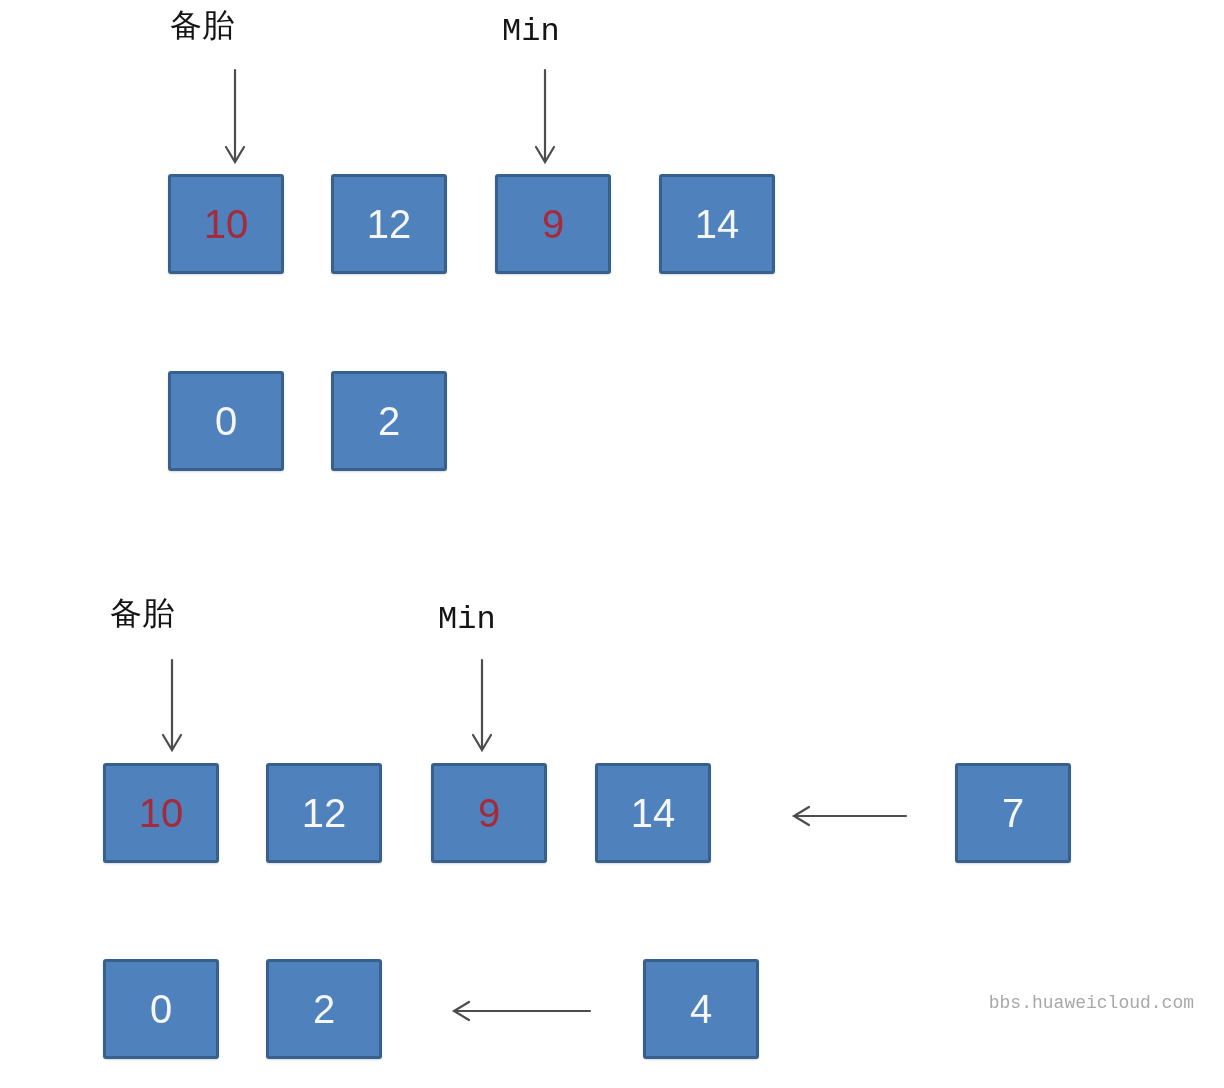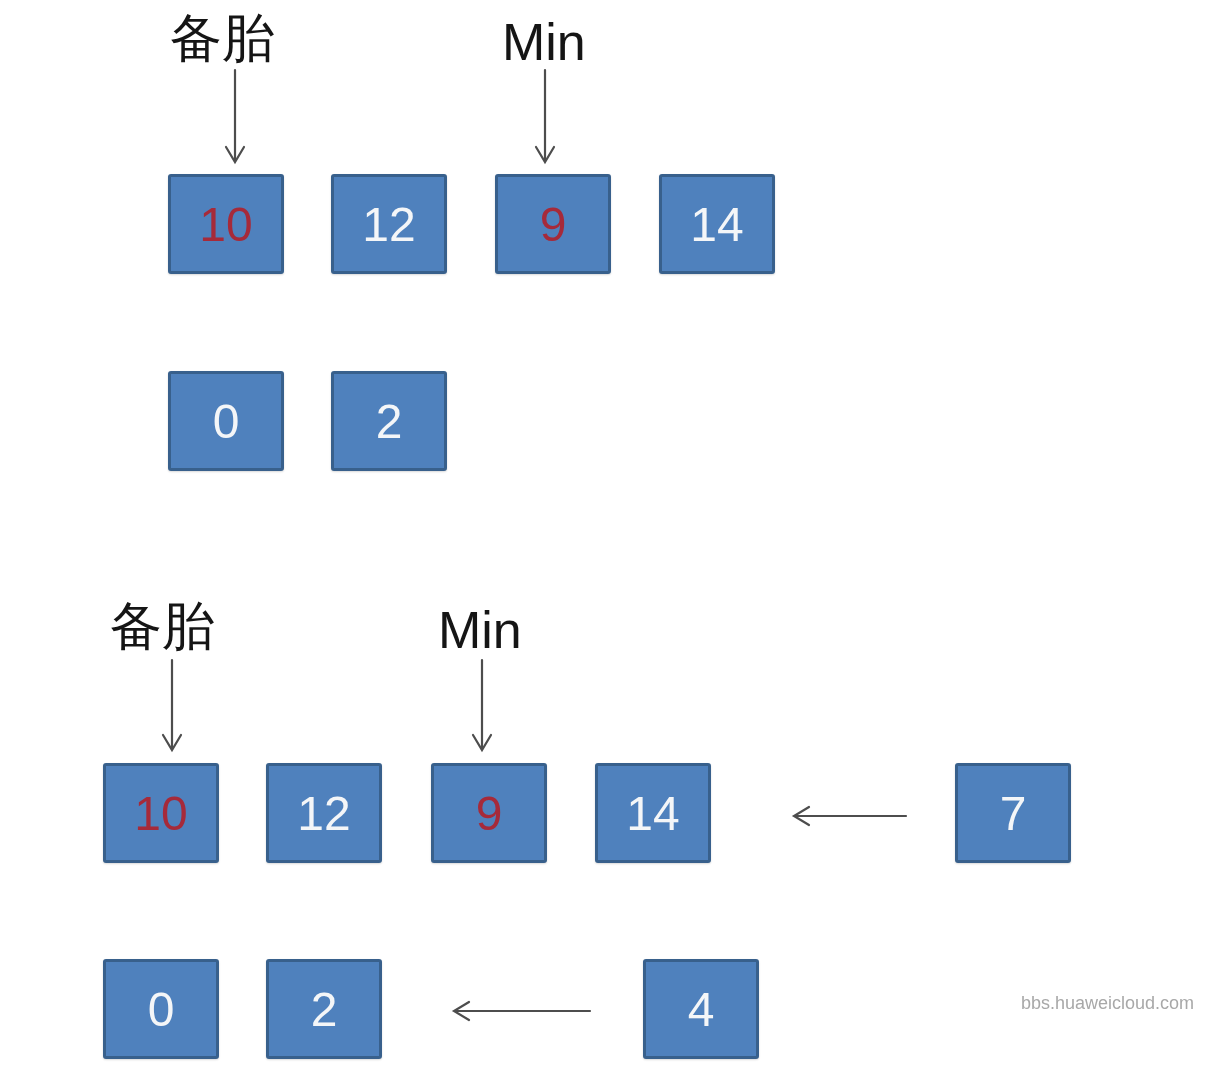--- a/index.html
+++ b/index.html
@@ -16,56 +16,57 @@
   .canvas{
     position:relative;
     width:1224px;
     height:1088px;
     background:#ffffff;
     overflow:hidden;
   }
   .label{
     position:absolute;
     color:var(--label);
-    font-size:52px;
+    font-size:32px;
     font-weight:500;
     line-height:1;
     white-space:nowrap;
+    font-family:Liberation Mono, monospace;
   }
   .box{
     position:absolute;
     width:110px;
     height:94px;
     background:var(--box-fill);
     border:3px solid var(--box-border);
     border-radius:3px;
     display:flex;
     align-items:center;
     justify-content:center;
-    font-size:48px;
+    font-size:40px;
     color:var(--white-text);
     box-shadow:0 1px 2px rgba(0,0,0,0.15);
   }
   .box[data-color="red"]{color:var(--red-text);}
   .arrow-svg{position:absolute;overflow:visible;}
   .arrow-svg line,.arrow-svg polyline{
     stroke:var(--arrow);
     stroke-width:2.2;
     fill:none;
     stroke-linecap:round;
   }
   .watermark{
     position:absolute;
     right:30px;
     top:992px;
     text-align:right;
     color:var(--watermark);
   }
   .watermark .wm-title{font-size:38px;line-height:1.15;}
-  .watermark .wm-url{font-size:18px;line-height:1.3;}
+  .watermark .wm-url{font-size:18px;line-height:1.3;font-family:Liberation Mono, monospace;}
 </style>
 </head>
 <body>
 
 <div class="canvas">
 
   <div class="label" style="left:170px;top:12px">备胎</div>
   <div class="label" style="left:502px;top:16px">Min</div>
 
   <svg class="arrow-svg" style="left:222px;top:70px" width="26" height="96">

